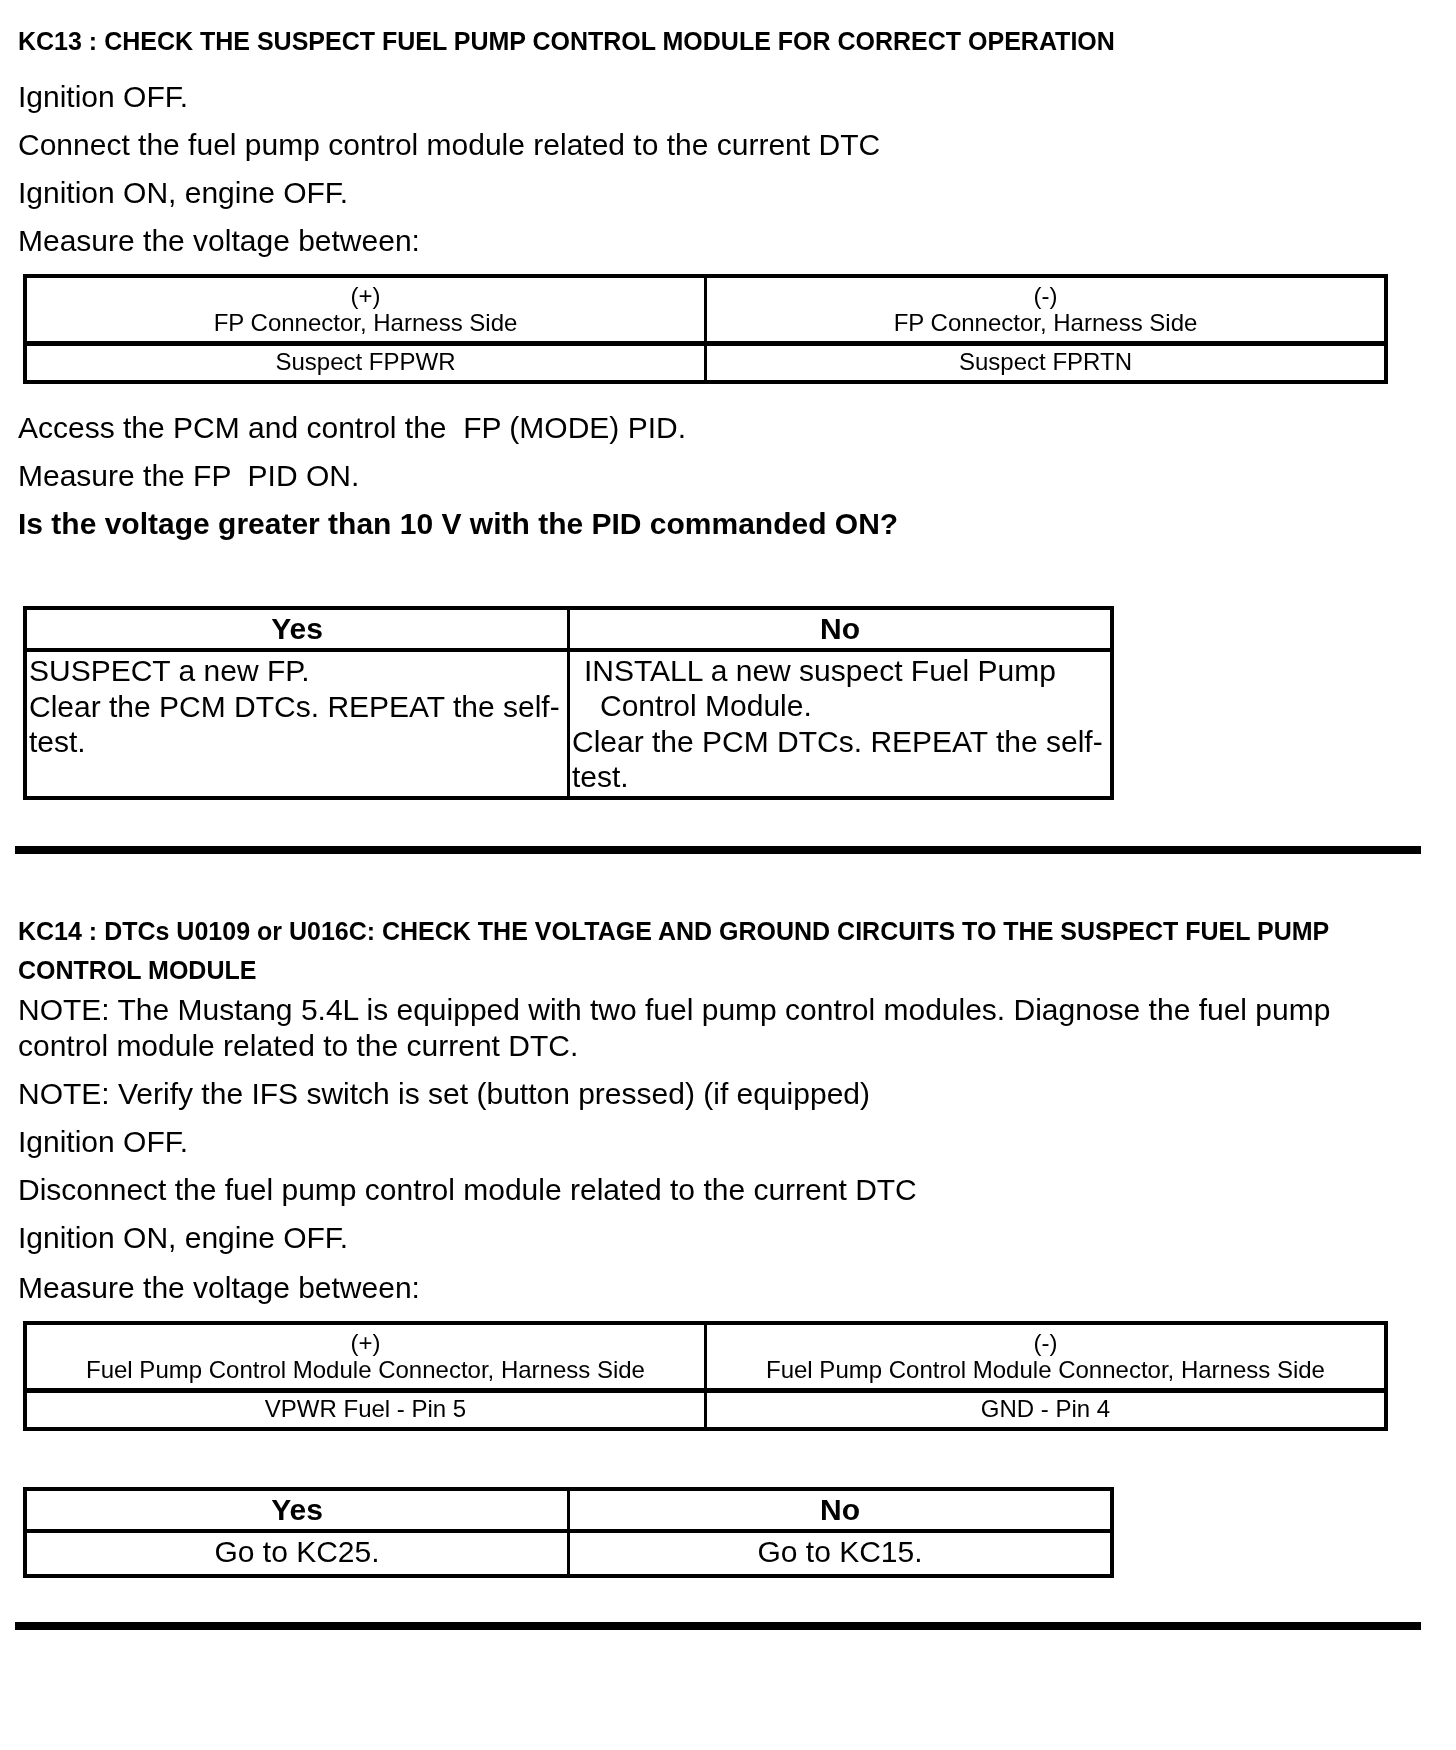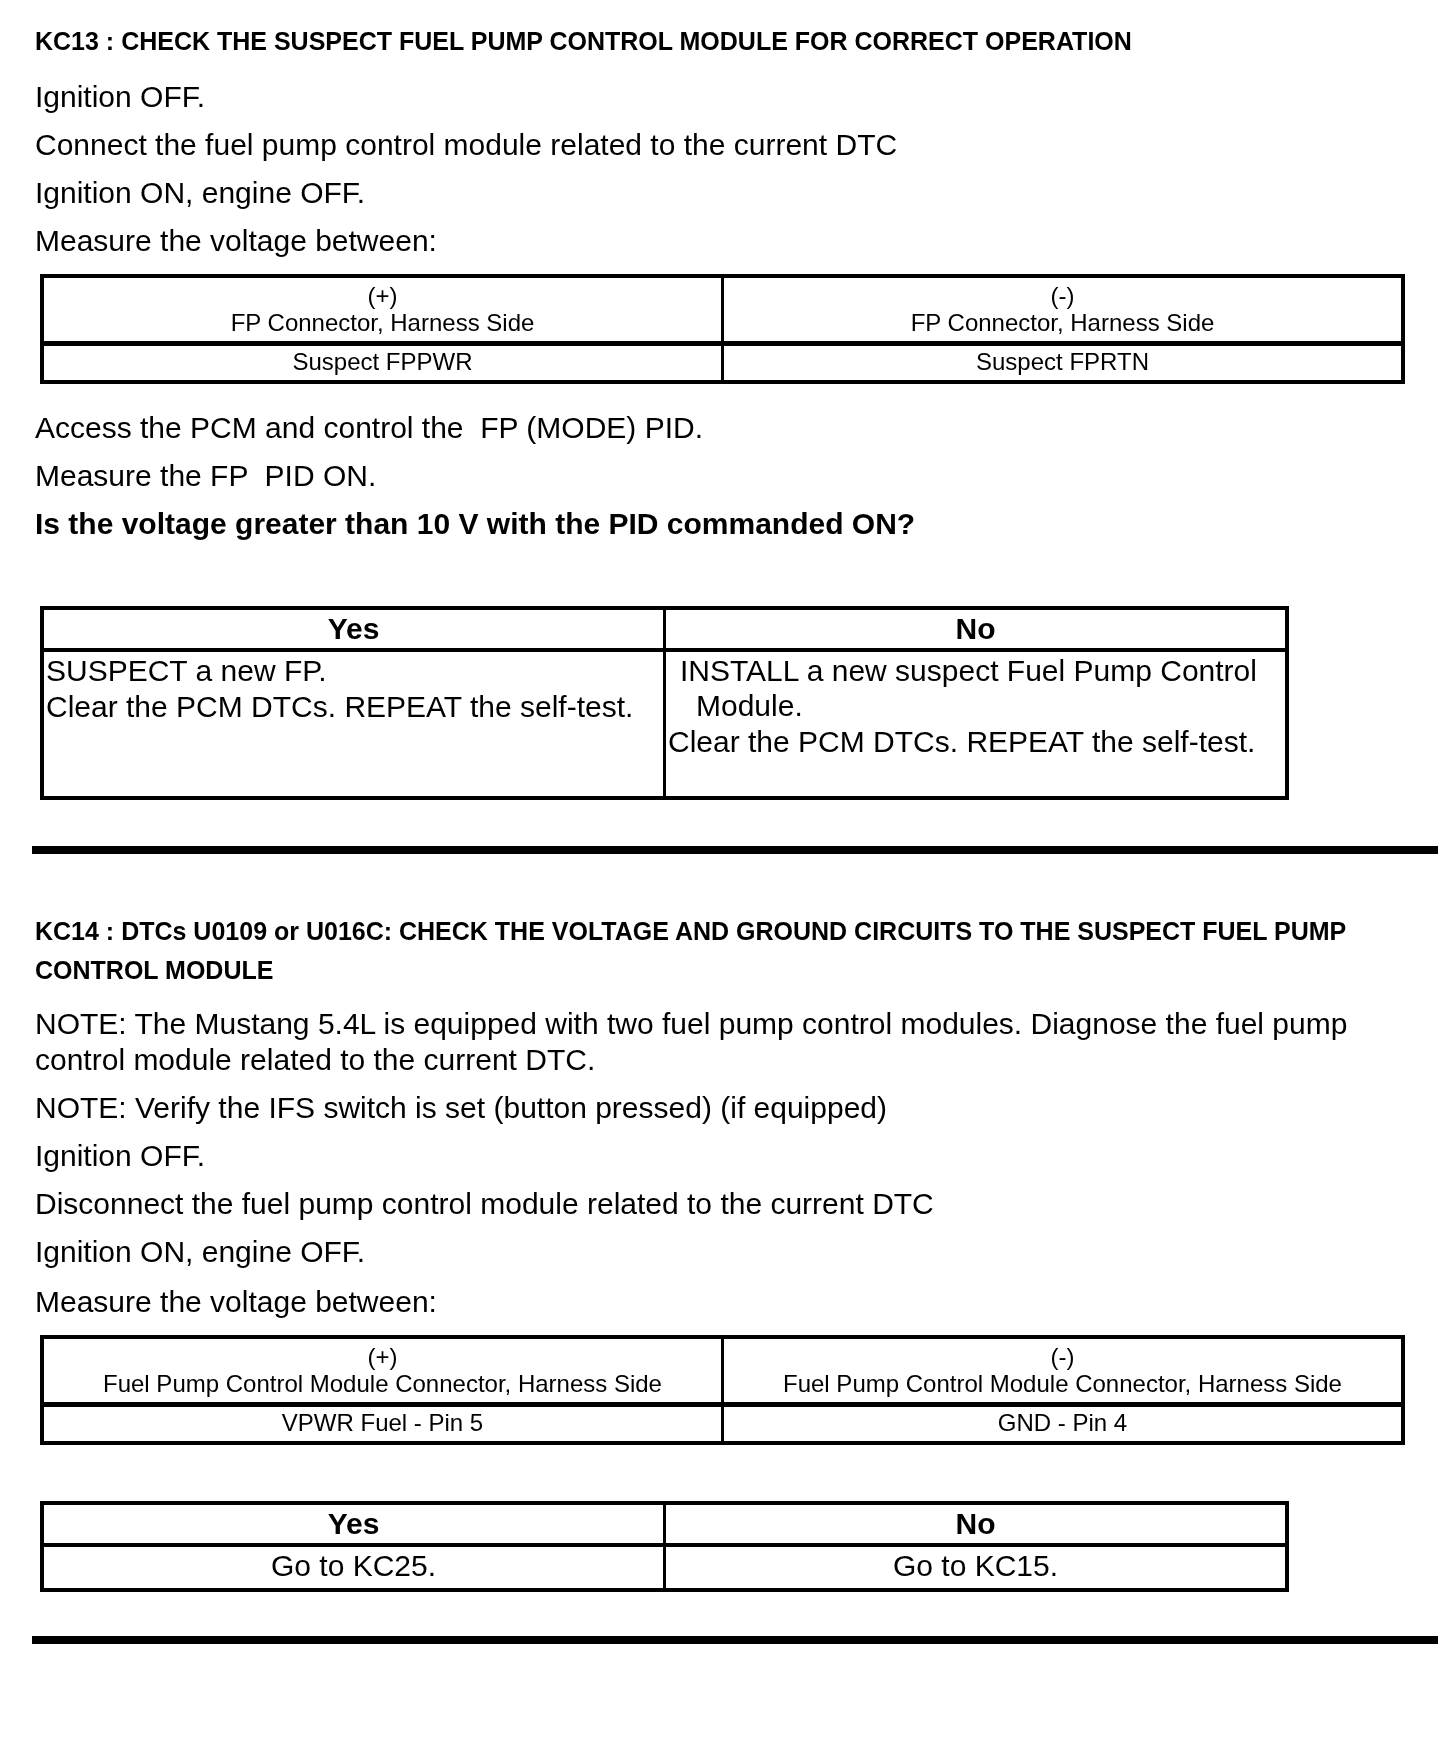--- a/index.html
+++ b/index.html
@@ -5,21 +5,21 @@
   * { box-sizing: border-box; }
   html, body { margin: 0; padding: 0; }
   body {
     width: 1456px;
     height: 1750px;
     background: #ffffff;
     color: #000000;
     font-family: "Liberation Sans", "DejaVu Sans", sans-serif;
     overflow: hidden;
   }
-  .page { padding: 22px 27px 0 35px; border-radius: 30px; }
+  .page { padding: 22px 27px 0 18px; border-radius: 30px; }
 
   .step-heading {
     font-size: 25px;
     font-weight: bold;
     line-height: 39px;
     margin: 0 0 18px 0;
     max-width: 1402px;
   }
   .body-line {
     font-size: 30px;
@@ -67,21 +67,21 @@
   }
   .polarity, .connector {
     font-size: 24px;
     line-height: 27px;
   }
 
   
   table.decision-table {
     border-collapse: collapse;
     table-layout: fixed;
-    width: 1249px;
+    width: 1091px;
   }
   table.decision-table th,
   table.decision-table td {
     border: 3px solid #000;
     padding: 0;
   }
   table.decision-table th {
     border-top: 4px solid #000;
     border-bottom: 4px solid #000;
     font-size: 30px;
@@ -120,21 +120,21 @@
 
   .rule {
     height: 8px;
     background: #000;
     width: 1406px;
     margin-left: -3px;
   }
   .rule-1 { margin-top: 46px; margin-bottom: 58px; }
   .rule-2 { margin-top: 44px; margin-bottom: 0; }
 
-  .kc14-heading { margin-bottom: 16px; }
+  .kc14-heading { margin-bottom: 2px; }
   .measure-label-2 { margin-top: 14px; }
   table.mt-kc14 { margin-bottom: 16px; }
 </style>
 </head>
 <body>
 
 <div class="page">
 
   <section>
     <h2 class="step-heading">KC13 : CHECK THE SUSPECT FUEL PUMP CONTROL MODULE FOR CORRECT OPERATION</h2>

